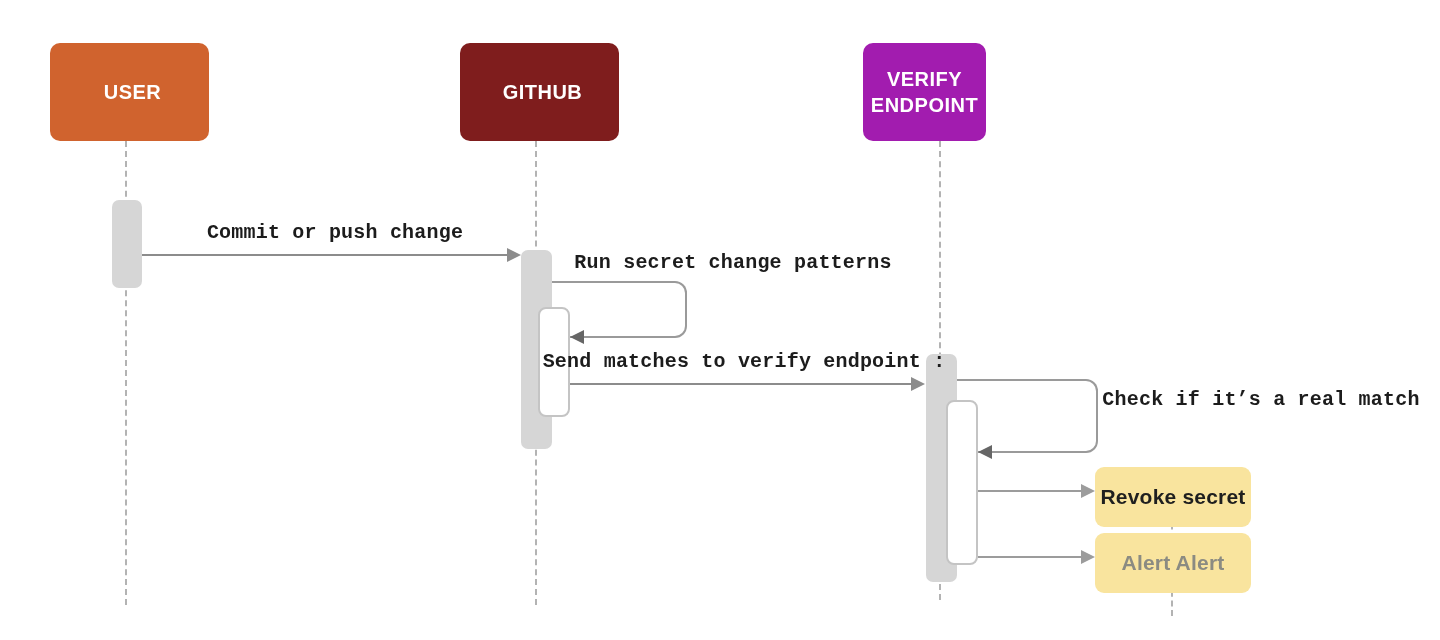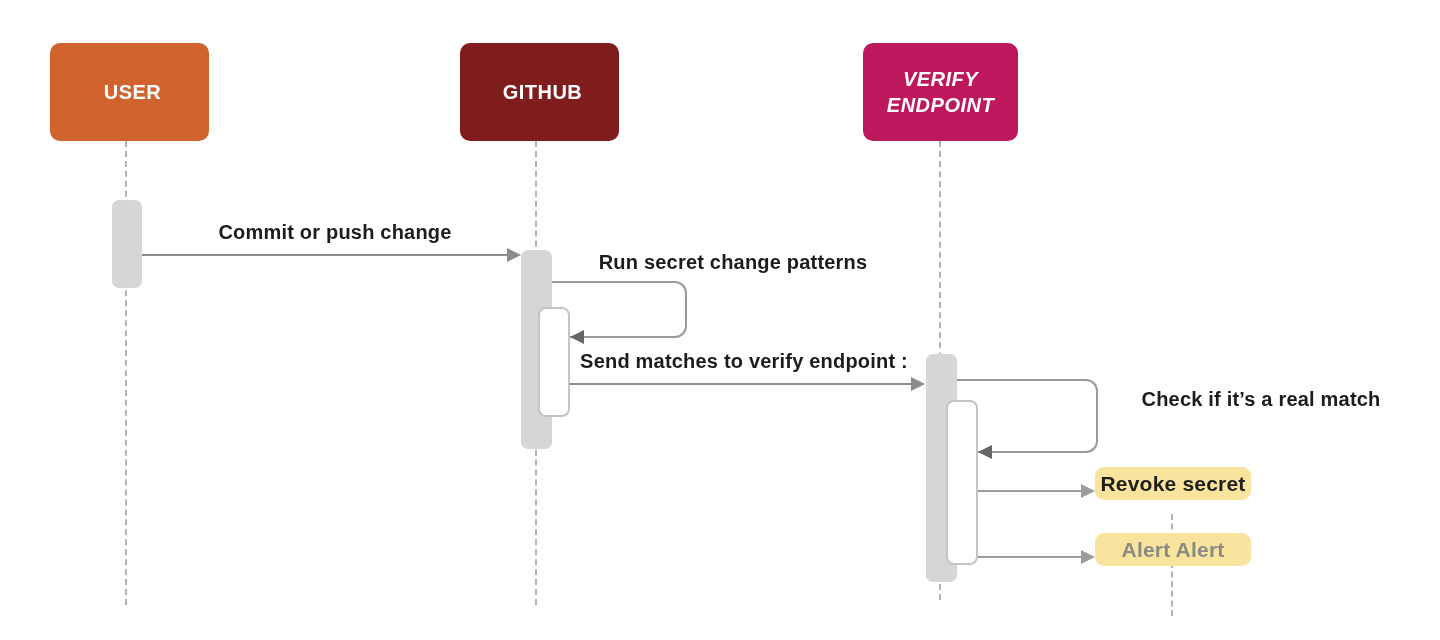--- a/index.html
+++ b/index.html
@@ -17,24 +17,24 @@
   .activation-nested{position:absolute;background:#ffffff;border:2px solid #c4c4c4;border-radius:8px;box-sizing:border-box;}
   .self-loop{
     position:absolute;box-sizing:border-box;
     border:2px solid #9a9a9a;border-left:none;border-radius:0 12px 12px 0;
   }
   .msg-line{position:absolute;height:2px;background:#8c8c8c;}
   .arrow-right{position:absolute;width:0;height:0;border-top:7px solid transparent;border-bottom:7px solid transparent;border-left:14px solid #8c8c8c;}
   .arrow-left{position:absolute;width:0;height:0;border-top:7px solid transparent;border-bottom:7px solid transparent;border-right:14px solid #666666;}
   .msg-label{
     position:absolute;transform:translateX(-50%);white-space:nowrap;
-    color:#1c1c1c;font-size:20px;letter-spacing:0.2px;
+    color:#1c1c1c;font-size:20px;letter-spacing:0.2px;font-family:Liberation Mono, monospace;
   }
   .action-note{
-    position:absolute;width:156px;height:33px;border-radius:9px;
+    position:absolute;width:156px;height:60px;border-radius:9px;
     display:flex;align-items:center;justify-content:center;
     font-size:21px;letter-spacing:0.2px;white-space:nowrap;
   }
 </style>
 </head>
 <body>
 
 <div id="canvas">
 
   <div class="lifeline" style="left:125px;top:141px;height:464px;"></div>
@@ -49,21 +49,21 @@
   <div class="activation" style="left:521px;top:250px;width:31px;height:199px;"></div>
   <div class="activation-nested" style="left:538px;top:307px;width:32px;height:110px;"></div>
   <div class="activation" style="left:926px;top:354px;width:31px;height:228px;"></div>
   <div class="activation-nested" style="left:946px;top:400px;width:32px;height:165px;"></div>
 
   <div class="arrow-left" style="left:570px;top:330px;"></div>
   <div class="arrow-left" style="left:978px;top:445px;"></div>
 
   <div class="actor" style="left: 50px; width: 153px; background: rgb(208, 99, 46);">USER</div>
   <div class="actor" style="left: 460px; width: 153px; background: #7f1d1d;">GITHUB</div>
-  <div class="actor" style="left: 863px; padding: 0px 22px; box-sizing: content-box; width: 111px; background: #be185d; font-style: italic;">VERIFY ENDPOINT</div>
+  <div class="actor" style="left: 863px; padding: 0px 6px; box-sizing: content-box; width: 111px; background: #a21caf;">VERIFY ENDPOINT</div>
 
   <div class="msg-line" style="left:142px;top:254px;width:366px;"></div>
   <div class="arrow-right" style="left:507px;top:248px;"></div>
   <div class="msg-label" style="left:335px;top:221px;">Commit or push change</div>
 
   <div class="msg-label" style="left:733px;top:251px;">Run secret change patterns</div>
 
   <div class="msg-line" style="left:570px;top:383px;width:342px;"></div>
   <div class="arrow-right" style="left:911px;top:377px;"></div>
   <div class="msg-label" style="left:1261px;top:388px;">Check if it’s a real match</div>

